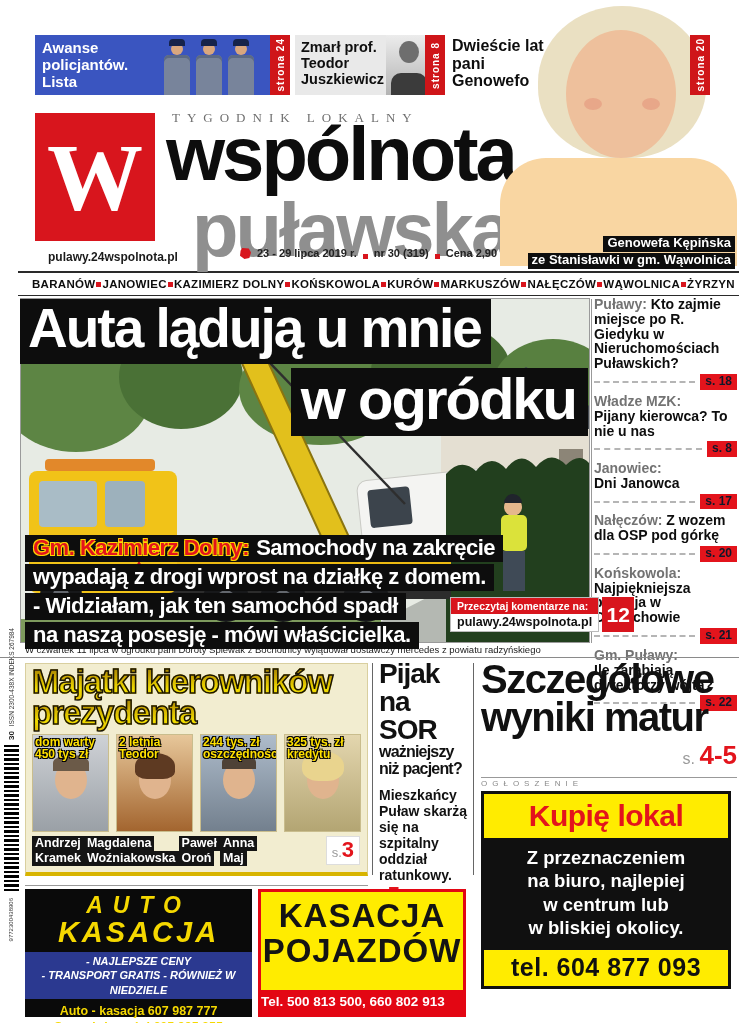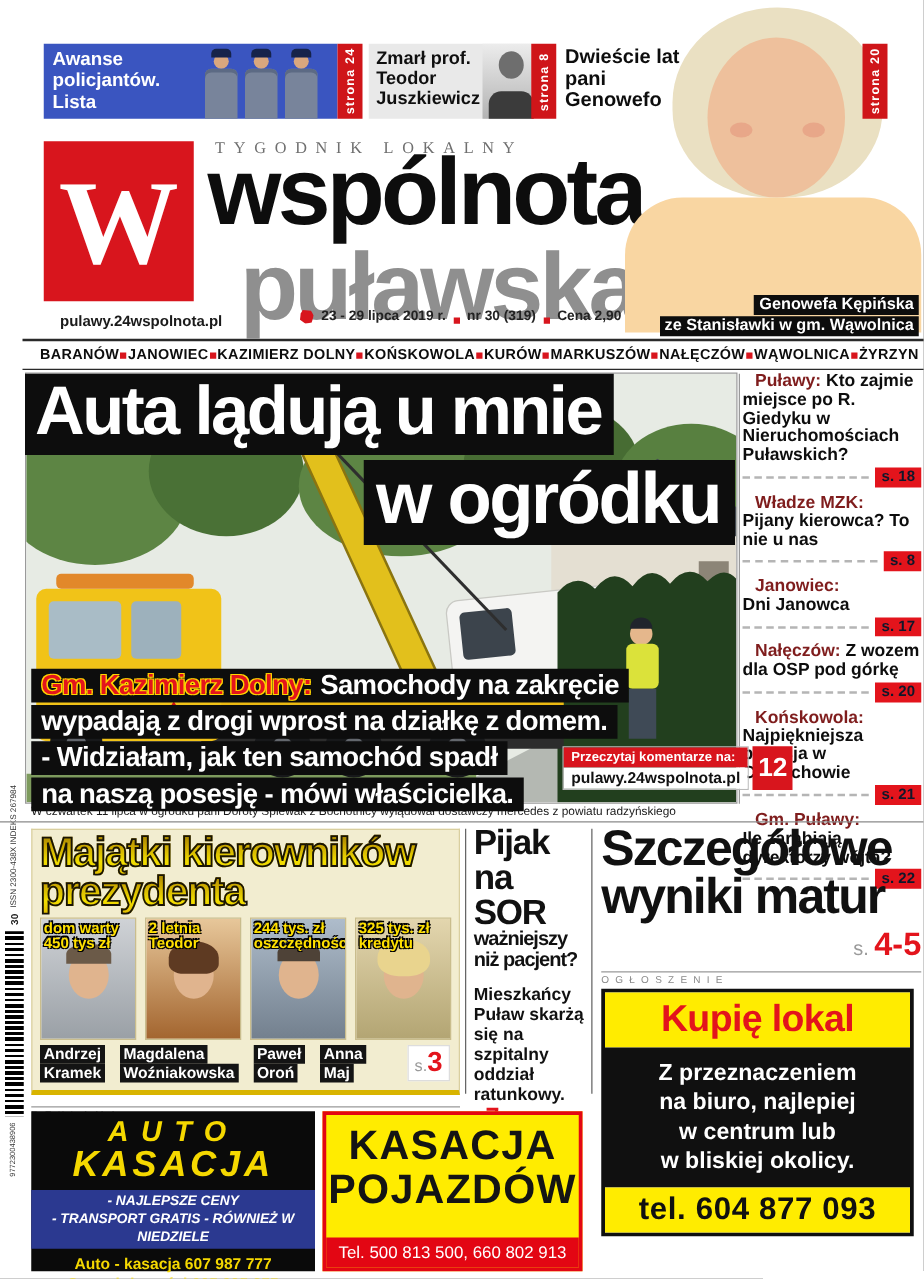--- a/index.html
+++ b/index.html
@@ -64,21 +64,21 @@
            letter-spacing:-.5px;padding:1px 8px 3px;margin-bottom:2px;white-space:nowrap;line-height:1.05;}
   .leadpre{color:#e3141c;text-shadow:-1px -1px 0 #ffd400,1px -1px 0 #ffd400,-1px 1px 0 #ffd400,1px 1px 0 #ffd400;margin-right:7px;}
   .comments{position:absolute;left:450px;top:300px;display:flex;align-items:stretch;gap:3px;z-index:5;}
   .cb-col{display:flex;flex-direction:column;border:1px solid #bbb;}
   .cb-top{background:#d8151d;color:#fff;font-weight:bold;font-size:10.5px;padding:2px 6px;}
   .cb-bot{background:#fff;color:#111;font-weight:bold;font-size:12.5px;padding:1px 6px 2px;}
   .cnum{background:#d8151d;color:#fff;font-weight:bold;font-size:21px;width:32px;display:flex;align-items:center;justify-content:center;}
   .vr1{position:absolute;left:591px;top:2px;width:1px;height:344px;background:#999;}
   .sidebar{position:absolute;left:594px;top:0;width:143px;}
   .sb-item{font-size:14px;font-weight:bold;line-height:1.06;color:#0d0d0d;}
-  .cat{color:#7f1d1d;margin-left:10px;}
+  .cat{color:#737373;}
   .cat.block{display:block;}
   .dashrow{display:flex;align-items:center;margin:3px 0 4px;}
   .dash{flex:1;border-top:2px dashed #b5b5b5;margin-right:5px;}
   .pchip{background:#e3141c;color:#0f172a;font-weight:bold;font-size:12px;padding:1px 5px 2px;}
   .photocap{left:25px;top:644px;font-size:9.5px;color:#1a1a1a;}
 
   
   .bottom{left:0;top:657px;width:739px;height:366px;border-top:1px solid #8a8a8a;}
   .majatki{position:absolute;left:25px;top:5px;width:343px;height:213px;background:#f2edd0;
            border:1px solid #d9cf9f;border-bottom:4px solid #d8b400;box-sizing:border-box;padding:2px 6px;}
@@ -88,21 +88,21 @@
   .cards{display:flex;gap:7px;margin-top:5px;height:98px;}
   .card{flex:1;position:relative;overflow:hidden;border:1px solid #c9bd8d;}
   .card .lbl{position:absolute;top:1px;left:2px;font-size:12px;font-weight:bold;color:#ffe000;line-height:1.05;
              text-shadow:-1px -1px 0 #000,1px -1px 0 #000,-1px 1px 0 #000,1px 1px 0 #000;z-index:2;}
   .ph{position:absolute;inset:0;}
   .ph::before{content:"";position:absolute;top:26px;left:50%;margin-left:-16px;width:32px;height:38px;border-radius:50%;background:#e0b48e;}
   .c1 .ph{background:linear-gradient(#cfd2d6,#9aa0a6);} .c1 .ph::after{content:"";position:absolute;top:20px;left:50%;margin-left:-18px;width:36px;height:16px;border-radius:50% 50% 0 0;background:#6b5a48;}
   .c2 .ph{background:linear-gradient(#e7c79a,#a3652f);} .c2 .ph::after{content:"";position:absolute;top:18px;left:50%;margin-left:-20px;width:40px;height:26px;border-radius:50% 50% 30% 30%;background:#5e3a22;}
   .c3 .ph{background:linear-gradient(#aebccb,#73808e);} .c3 .ph::after{content:"";position:absolute;top:20px;left:50%;margin-left:-17px;width:34px;height:14px;border-radius:50% 50% 0 0;background:#4e4237;}
   .c4 .ph{background:linear-gradient(#e3d6ae,#b3a573);} .c4 .ph::after{content:"";position:absolute;top:16px;left:50%;margin-left:-21px;width:42px;height:30px;border-radius:50% 50% 40% 40%;background:#e9d48e;}
-  .names{display:flex;gap:12px;margin-top:4px;}
+  .names{display:flex;margin-top:4px;}
   .nm span{display:block;width:max-content;background:#141414;color:#fff;font-weight:bold;font-size:12.5px;line-height:1.2;padding:0 3px;}
   .mpage{position:absolute;right:7px;bottom:7px;background:#fff;padding:0 5px 1px;border:1px solid #ddd;}
   .mpage .sp{color:#9a9a9a;font-size:13px;} .mpage .pn{color:#e3141c;font-size:22px;font-weight:bold;}
   .vr2{position:absolute;left:372px;top:5px;width:1px;height:212px;background:#666;}
   .vr3{position:absolute;left:473px;top:5px;width:1px;height:212px;background:#666;}
   .sor{position:absolute;left:379px;top:2px;width:90px;}
   .sor .hl1{font-size:28px;font-weight:bold;letter-spacing:-1px;line-height:1.0;}
   .sor .hl2{font-size:16px;font-weight:bold;letter-spacing:-.8px;line-height:1.05;}
   .sor .body{margin-top:9px;font-size:14px;font-weight:bold;line-height:1.15;}
   .sor .sp{color:#9a9a9a;font-size:12px;font-weight:normal;} .sor .pn{color:#e3141c;font-size:20px;font-weight:bold;}
@@ -118,21 +118,21 @@
   .k-bot{background:#ffec00;text-align:center;font-size:25px;font-weight:bold;color:#101010;padding:3px 0 4px;letter-spacing:.5px;}
   .reklabel{position:absolute;left:25px;top:221px;width:343px;}
   .autoad{position:absolute;left:25px;top:231px;width:227px;height:128px;background:#0a0a0a;text-align:center;padding-top:5px;box-sizing:border-box;}
   .a1{color:#f5d800;font-style:italic;font-weight:bold;font-size:23px;letter-spacing:10px;line-height:1;}
   .a2{color:#f5d800;font-style:italic;font-weight:bold;font-size:29px;letter-spacing:3px;line-height:1;margin-top:1px;}
   .ablue{background:#2b3990;color:#fff;font-style:italic;font-weight:bold;font-size:11px;line-height:1.3;padding:2px 0;margin:5px 0 4px;}
   .aphones div{color:#f5d800;font-weight:bold;font-size:12.5px;line-height:1.3;}
   .kasad{position:absolute;left:258px;top:231px;width:208px;height:128px;background:#ffec00;border:3px solid #e30613;
          box-sizing:border-box;display:flex;flex-direction:column;}
   .k1{flex:1;text-align:center;font-size:33px;font-weight:bold;color:#141414;line-height:1.06;letter-spacing:1px;padding-top:7px;}
-  .kphone{background:#e30613;color:#fff;font-weight:normal;font-size:13.5px;text-align:center;padding:4px 0 5px;}
+  .kphone{background:#e30613;color:#fff;font-weight:bold;font-size:13.5px;text-align:left;padding:4px 0 5px;}
 
   
   .spine{left:3px;top:628px;width:16px;display:flex;flex-direction:column;align-items:center;gap:5px;}
   .sp-rot{writing-mode:vertical-rl;transform:rotate(180deg);white-space:nowrap;}
   .sp-issn{font-size:6.5px;color:#333;}
   .sp-issue{font-size:8px;font-weight:bold;color:#222;}
   .barcode{width:15px;height:148px;background:repeating-linear-gradient(180deg,#000 0 2px,#fff 2px 4px,#000 4px 7px,#fff 7px 9px);}
   .sp-num{font-size:6px;color:#333;}
 </style>
 </head>

